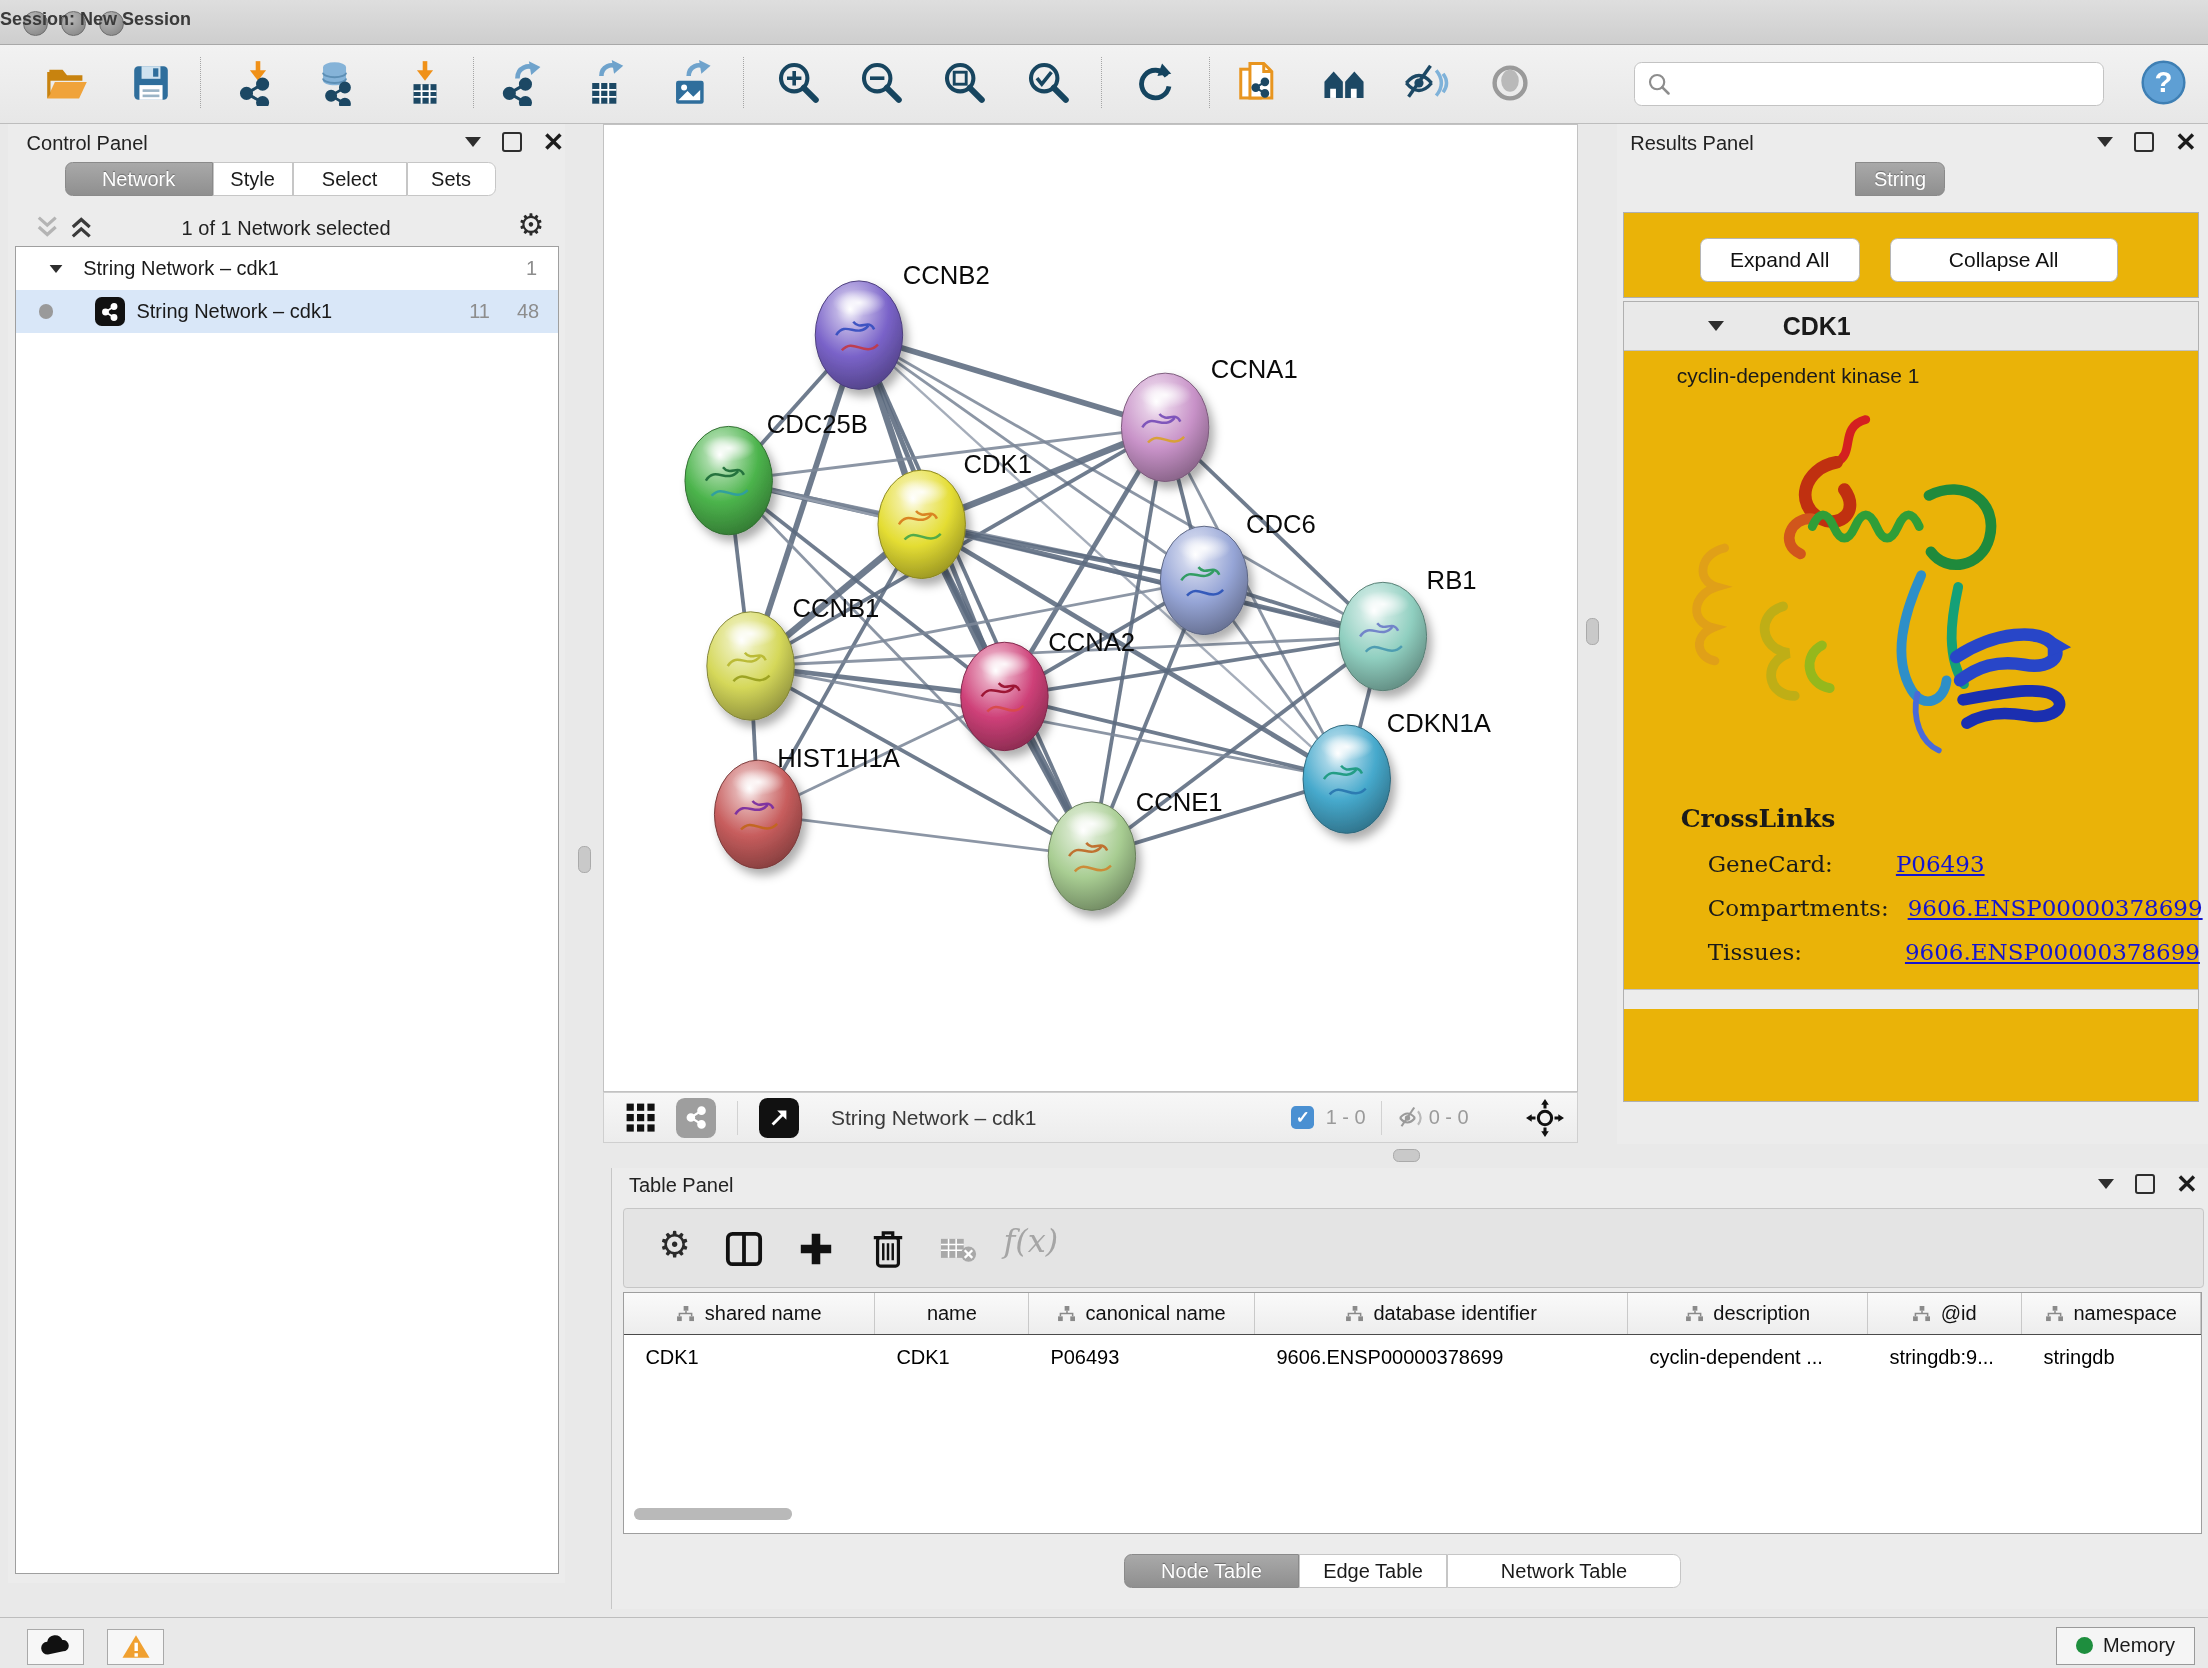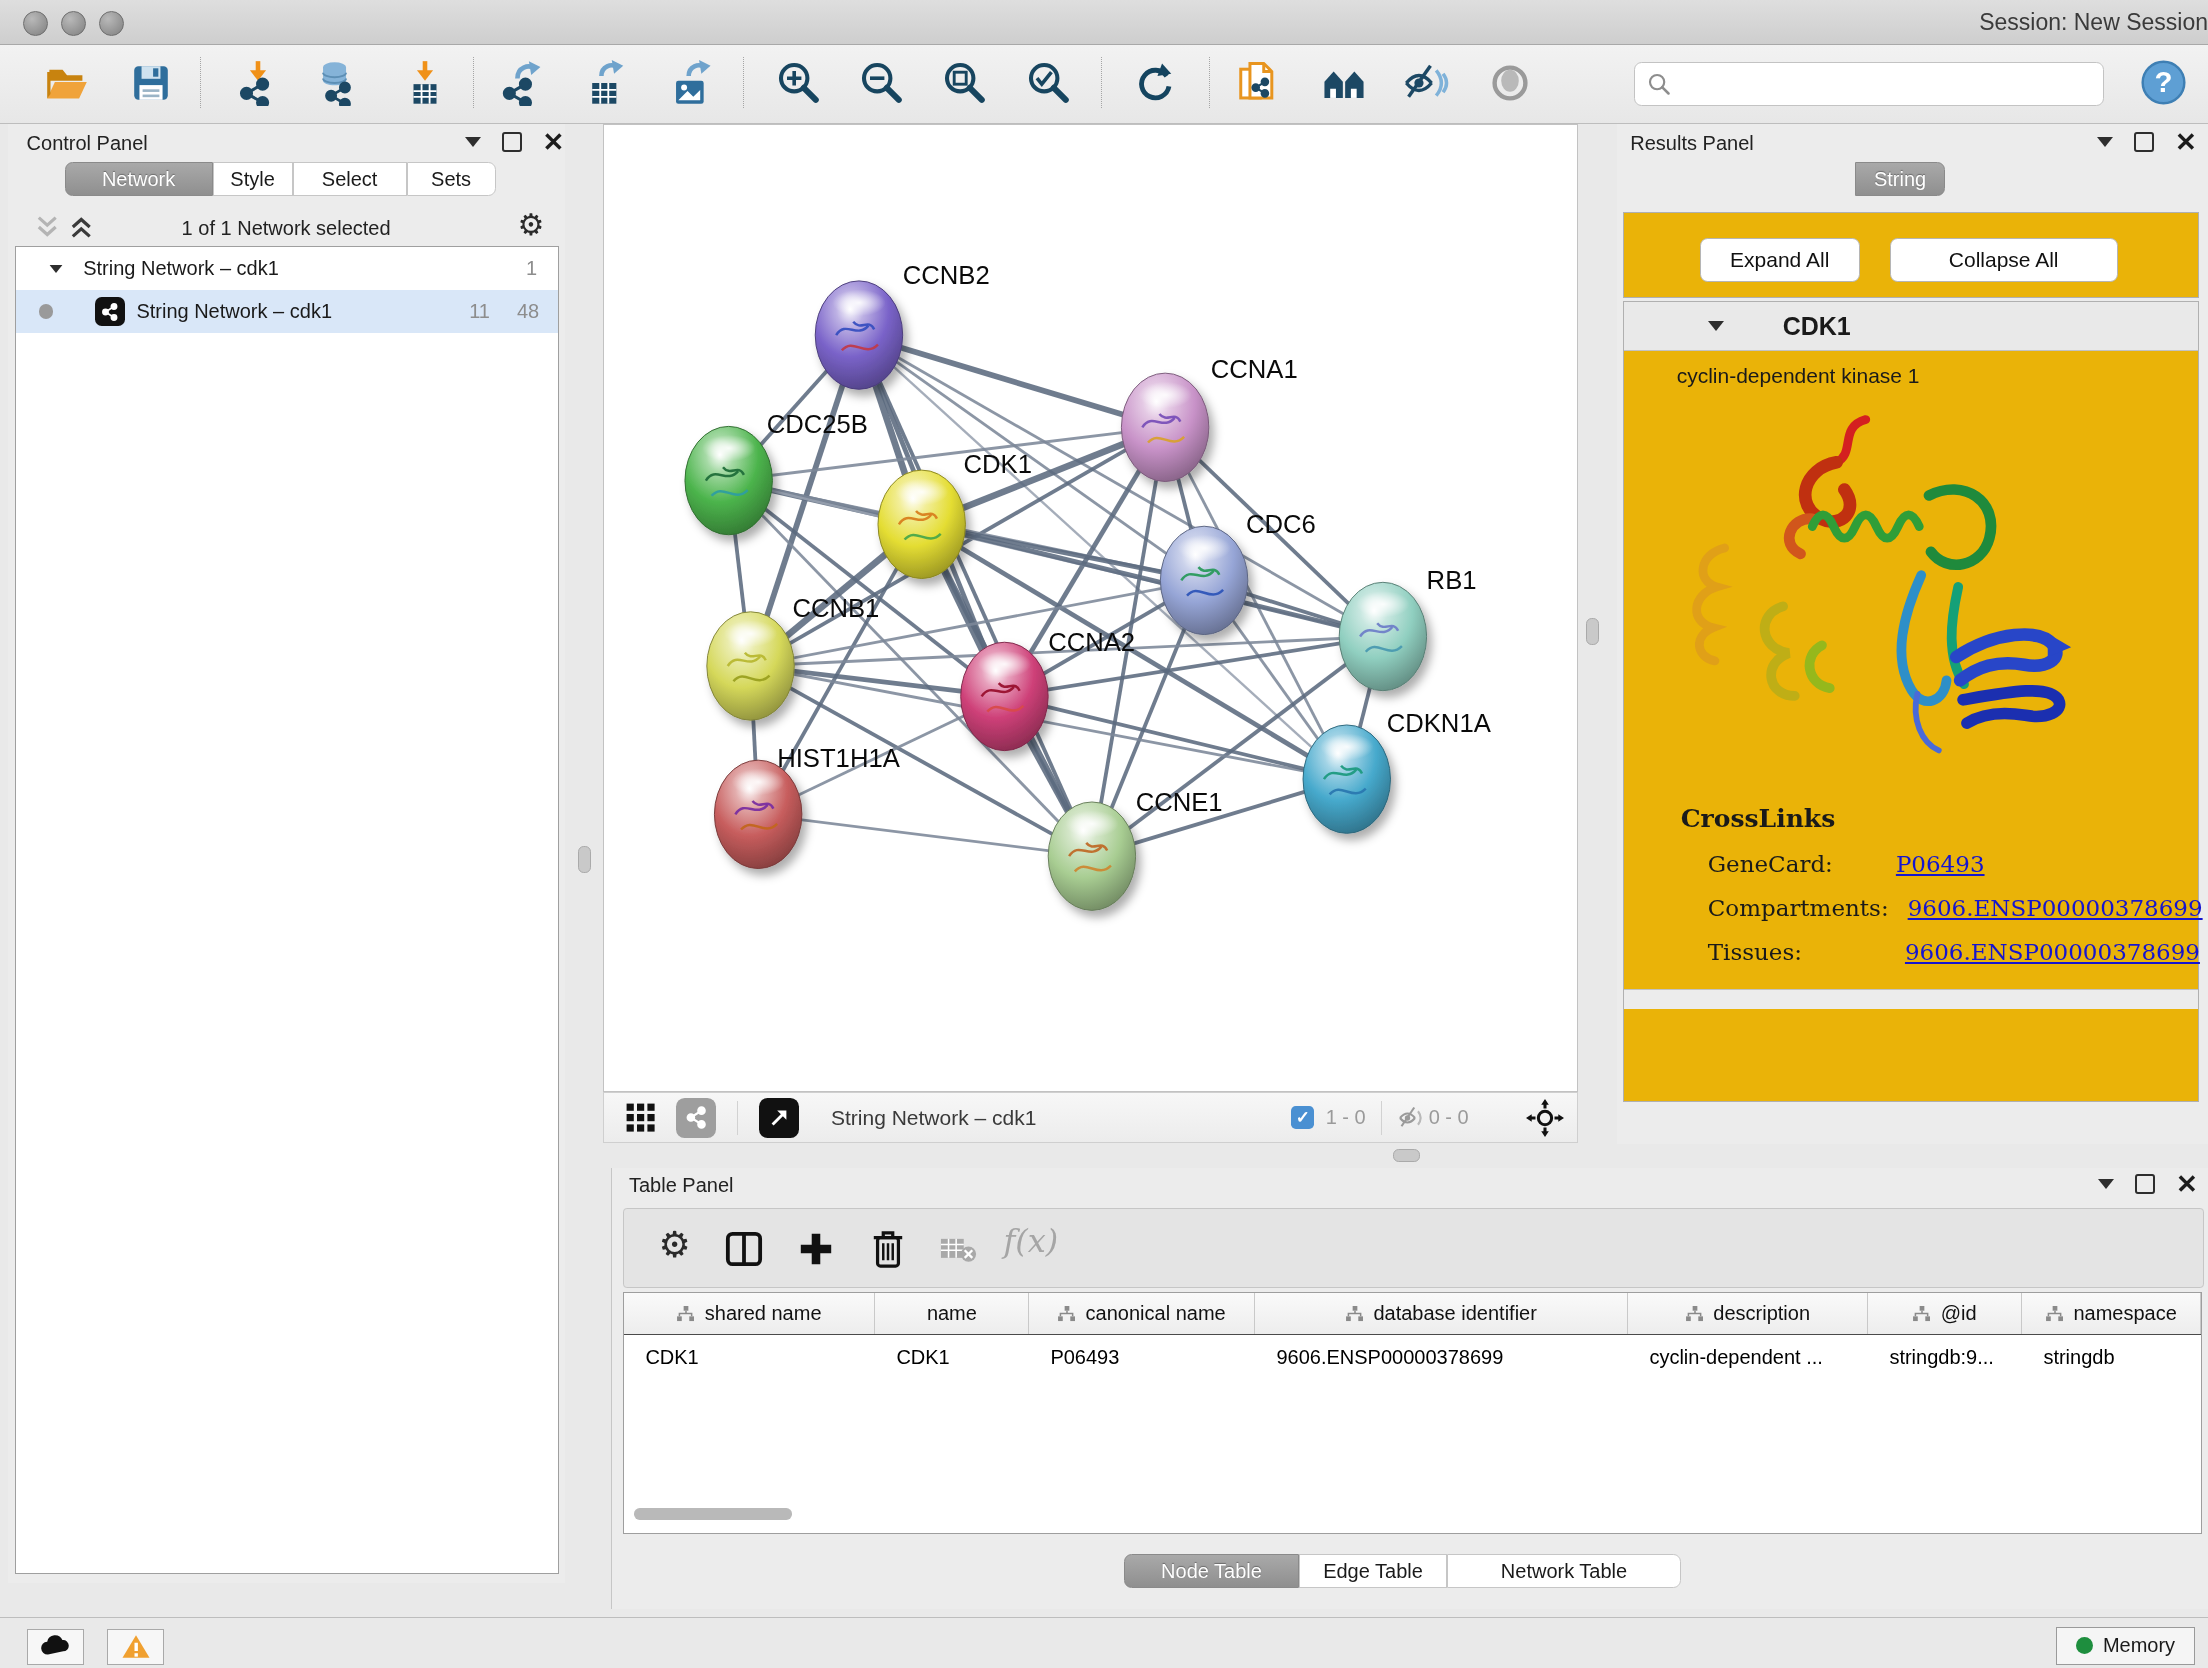--- a/index.html
+++ b/index.html
@@ -6,21 +6,21 @@
   #stage{position:relative;width:2208px;height:1668px;background:#e9e9e9;
          font-family:"Liberation Sans",sans-serif;color:#1a1a1a;overflow:hidden;}
   .ab{position:absolute;}
   .ic{display:flex;align-items:center;justify-content:center;}
 
   
   .titlebar{left:0;top:0;width:2208px;height:44px;
     background:linear-gradient(#dedede,#cecece);border-bottom:1px solid #a8a8a8;}
   .tl{width:23px;height:23px;border-radius:50%;top:10.5px;
       background:radial-gradient(circle at 35% 30%,#b9b9b9,#7f7f7f);border:1px solid #6e6e6e;}
-  .wtitle{width:100%;text-align:right;top:8.6px;font-size:23px;font-weight:normal;color:#3a3a3a;}
+  .wtitle{width:100%;text-align:left;top:8.6px;font-size:18px;font-weight:bold;color:#3a3a3a;}
 
   
   .toolbar{left:0;top:45px;width:2208px;height:78px;background:linear-gradient(#f2f2f2,#e7e7e7);
     border-bottom:1px solid #bdbdbd;}
   .tbtn{width:51px;height:51px;top:12.4px;border-radius:5.7px;}
   .tdiv{top:12.4px;width:0;height:51px;border-left:1.9px dotted #a5a5a5;}
   .search{left:1634px;top:17px;width:470px;height:44px;background:#fff;border:1px solid #c3c3c3;
     border-radius:7.6px;display:flex;align-items:center;padding-left:9.5px;box-sizing:border-box;}
 
   

